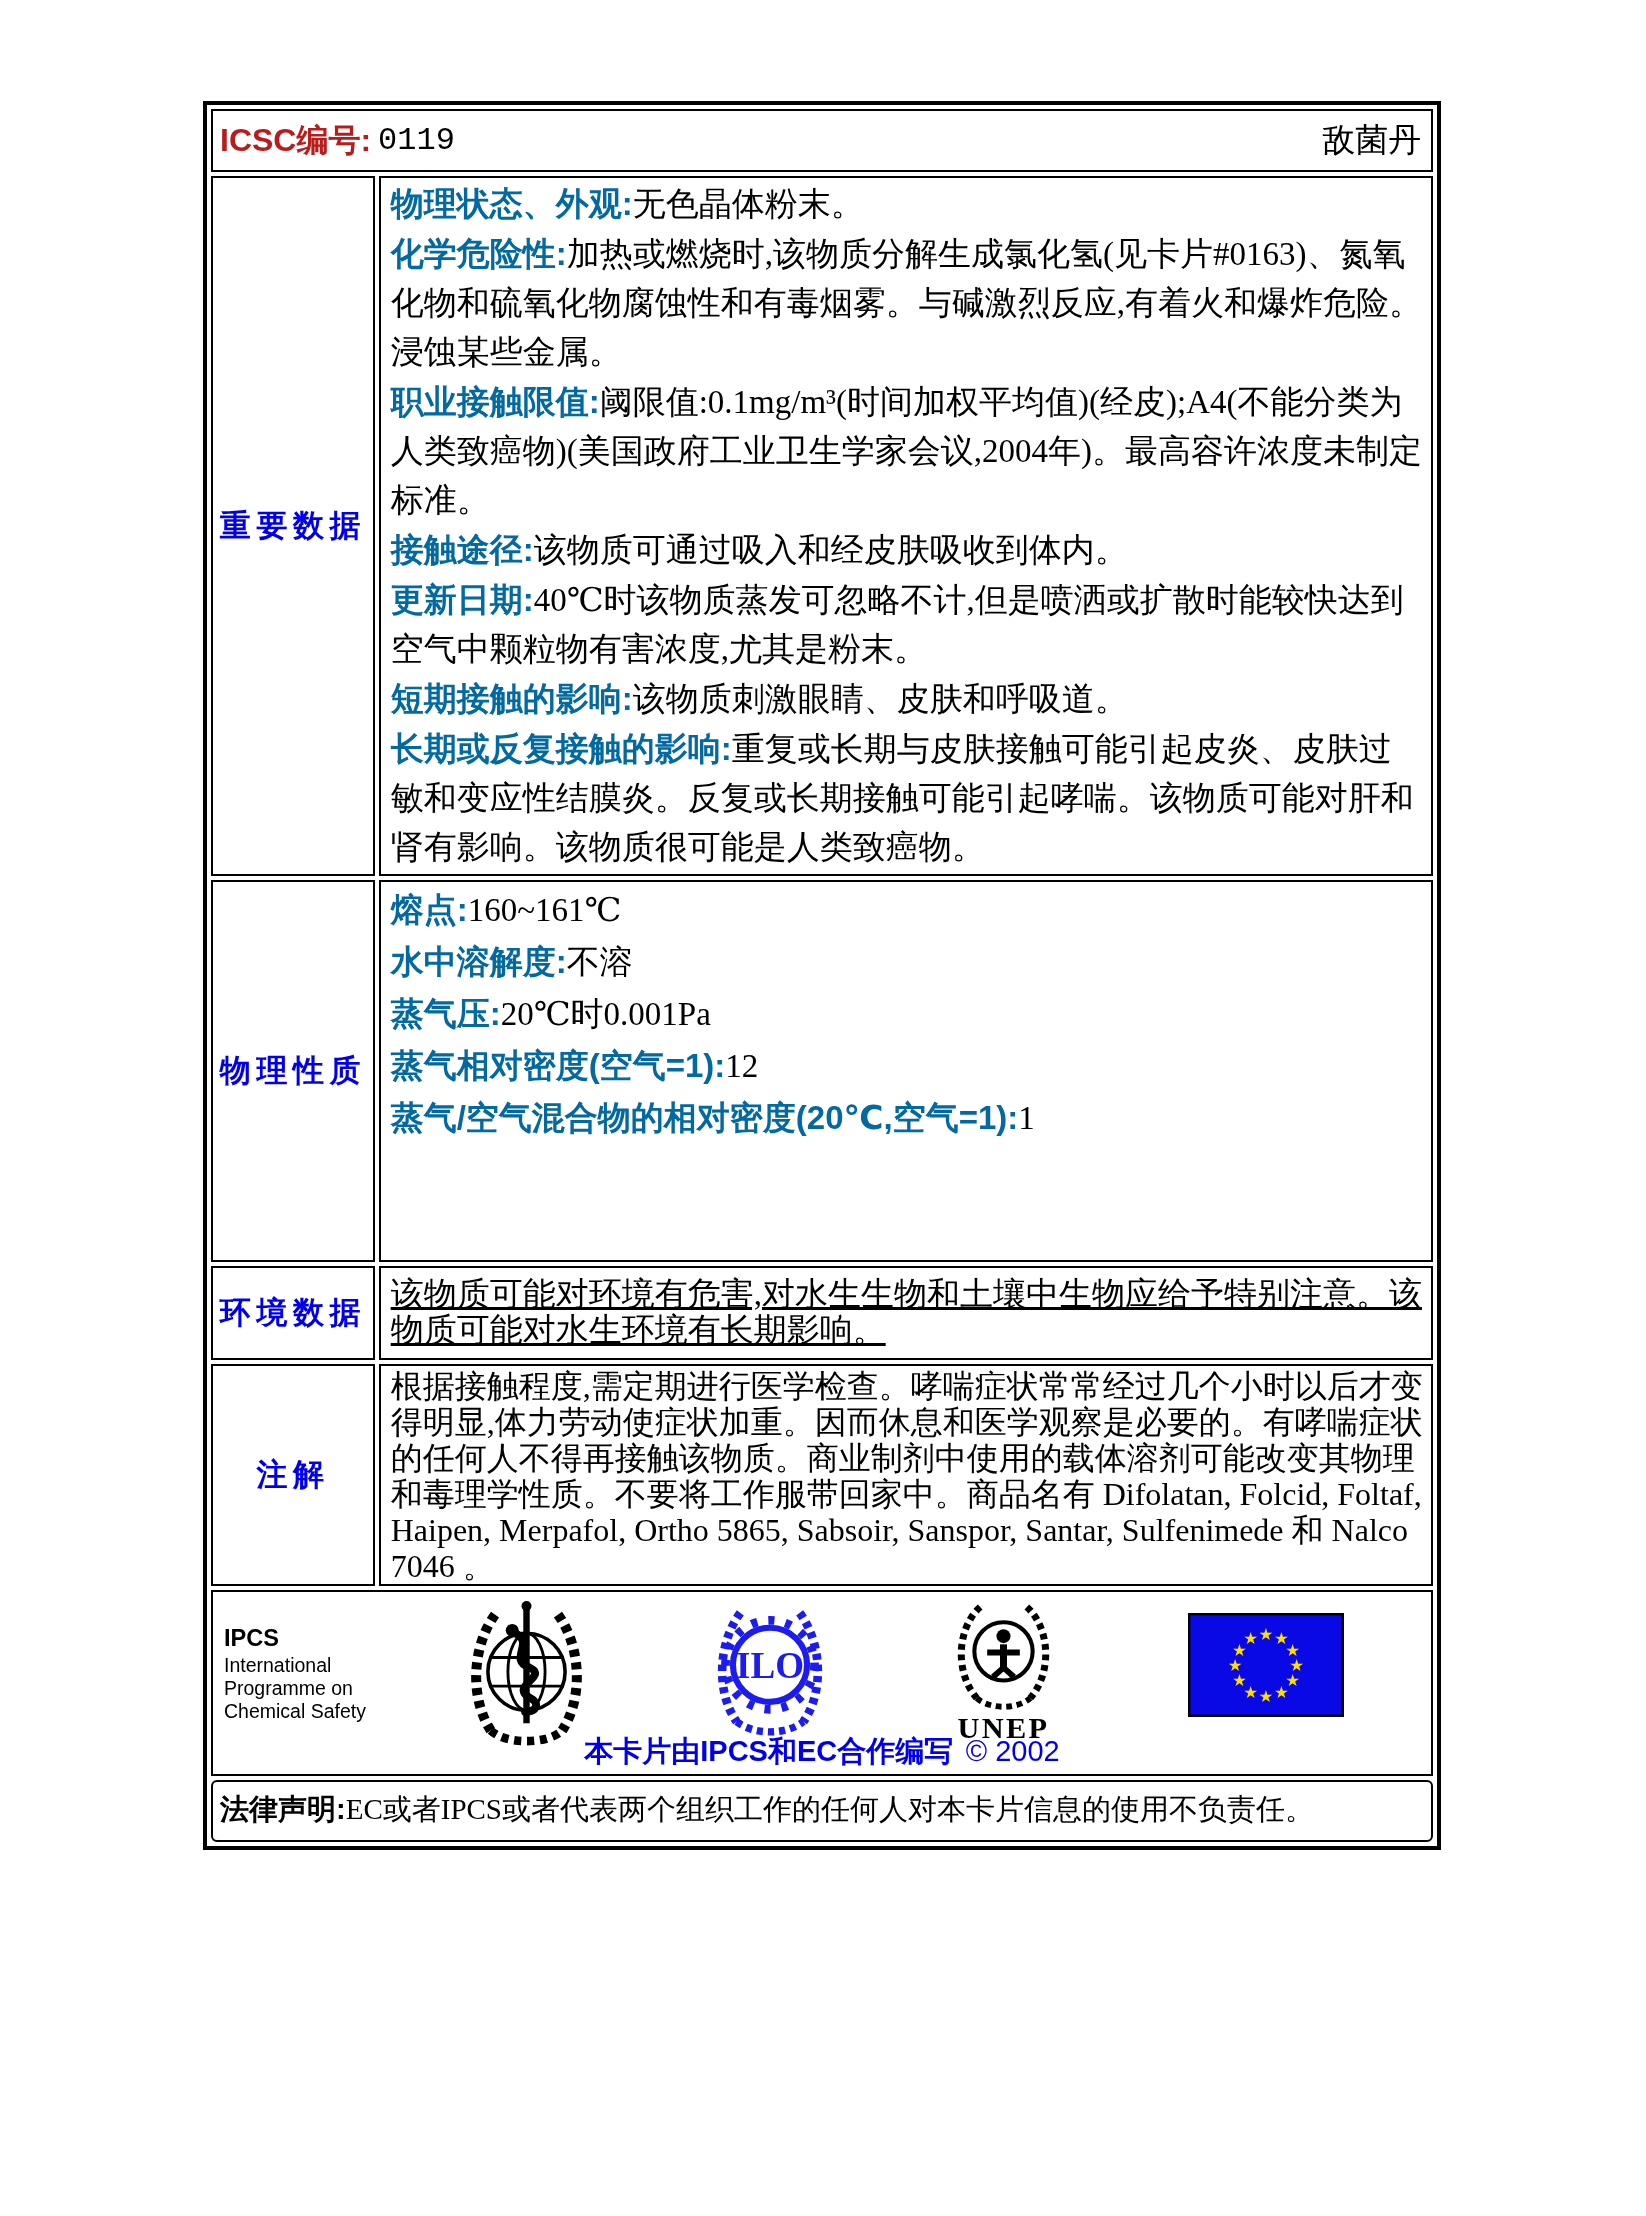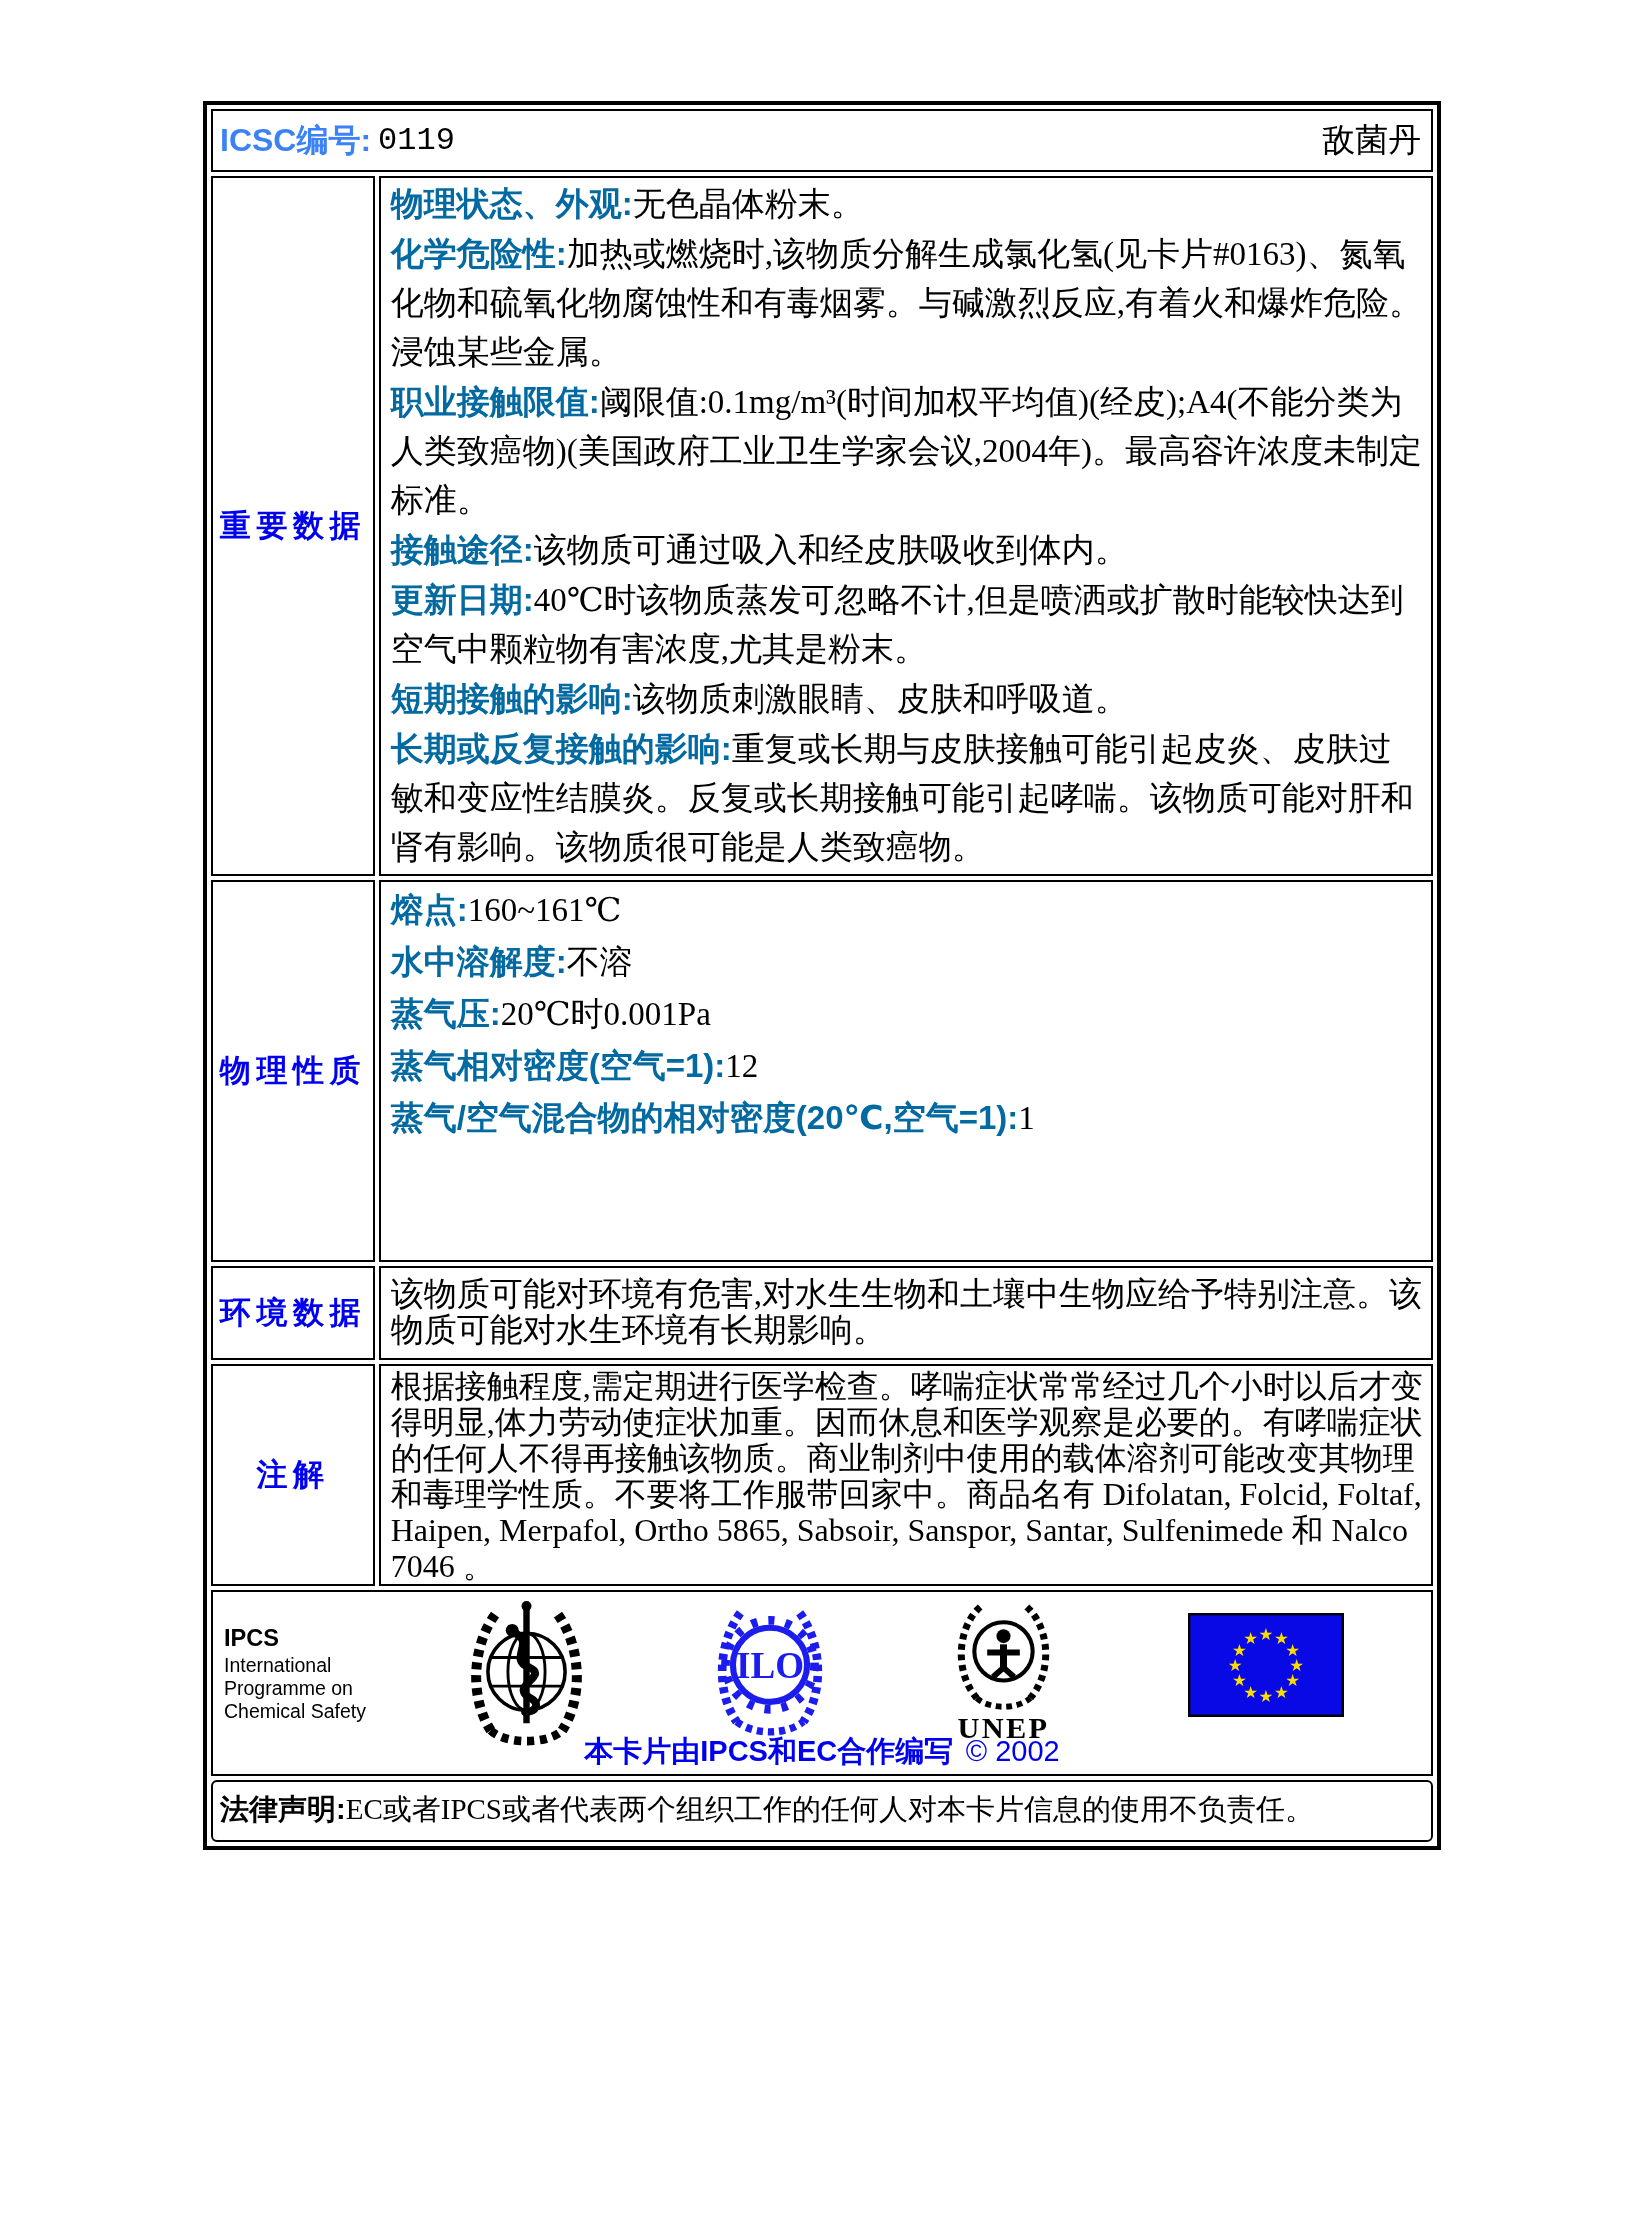--- a/index.html
+++ b/index.html
@@ -42,21 +42,21 @@
   col.col-label { width: 164px; }
 
   
   td.icsc-cell { height: 59px; vertical-align: middle; }
   .icsc-inner {
     display: flex; align-items: center;
     padding: 0 9.7px 0 7px;
     font-size: 32px;
   }
   .icsc-label {
-    color: #3b82f6;
+    color: #b91c1c;
     font-family: "Liberation Sans", "DejaVu Sans", sans-serif;
     font-weight: bold;
   }
   .icsc-number { margin-left: 7px; font-family: "Liberation Mono", "DejaVu Sans Mono", monospace; }
   .chem-name { margin-left: auto; font-size: 33px; }
 
   
   td.label-cell {
     vertical-align: middle;
     text-align: center;
@@ -73,21 +73,21 @@
   .important-cell { height: 695px; }
   .important-cell .item-para { line-height: 49px; }
   .physical-cell { height: 376px; }
   .physical-cell .item-para { line-height: 52px; }
   .inline-label {
     color: #0369a1;
     font-family: "Liberation Sans", "DejaVu Sans", sans-serif;
     font-weight: bold;
   }
   .env-cell { height: 89px; }
-  .env-cell .plain-para { margin: 0; padding-top: 7px; font-size: 33px; line-height: 36px; }
+  .env-cell .plain-para { margin: 0; padding-top: 7px; font-size: 33px; line-height: 36px; text-decoration: underline; }
   .notes-cell { height: 209px; margin-top: 27px; }
   .notes-cell .plain-para { margin: 0; font-size: 32px; line-height: 36px; }
   .addl-cell { height: 35px; }
   .addl-cell .plain-para { margin: 0; font-size: 32px; line-height: 35px; }
 
   
   td.logos-cell { height: 182px; position: relative; }
   .ipcs-block {
     position: absolute; left: 11px; top: 31px;
     font-family: "Liberation Sans", "DejaVu Sans", sans-serif;

